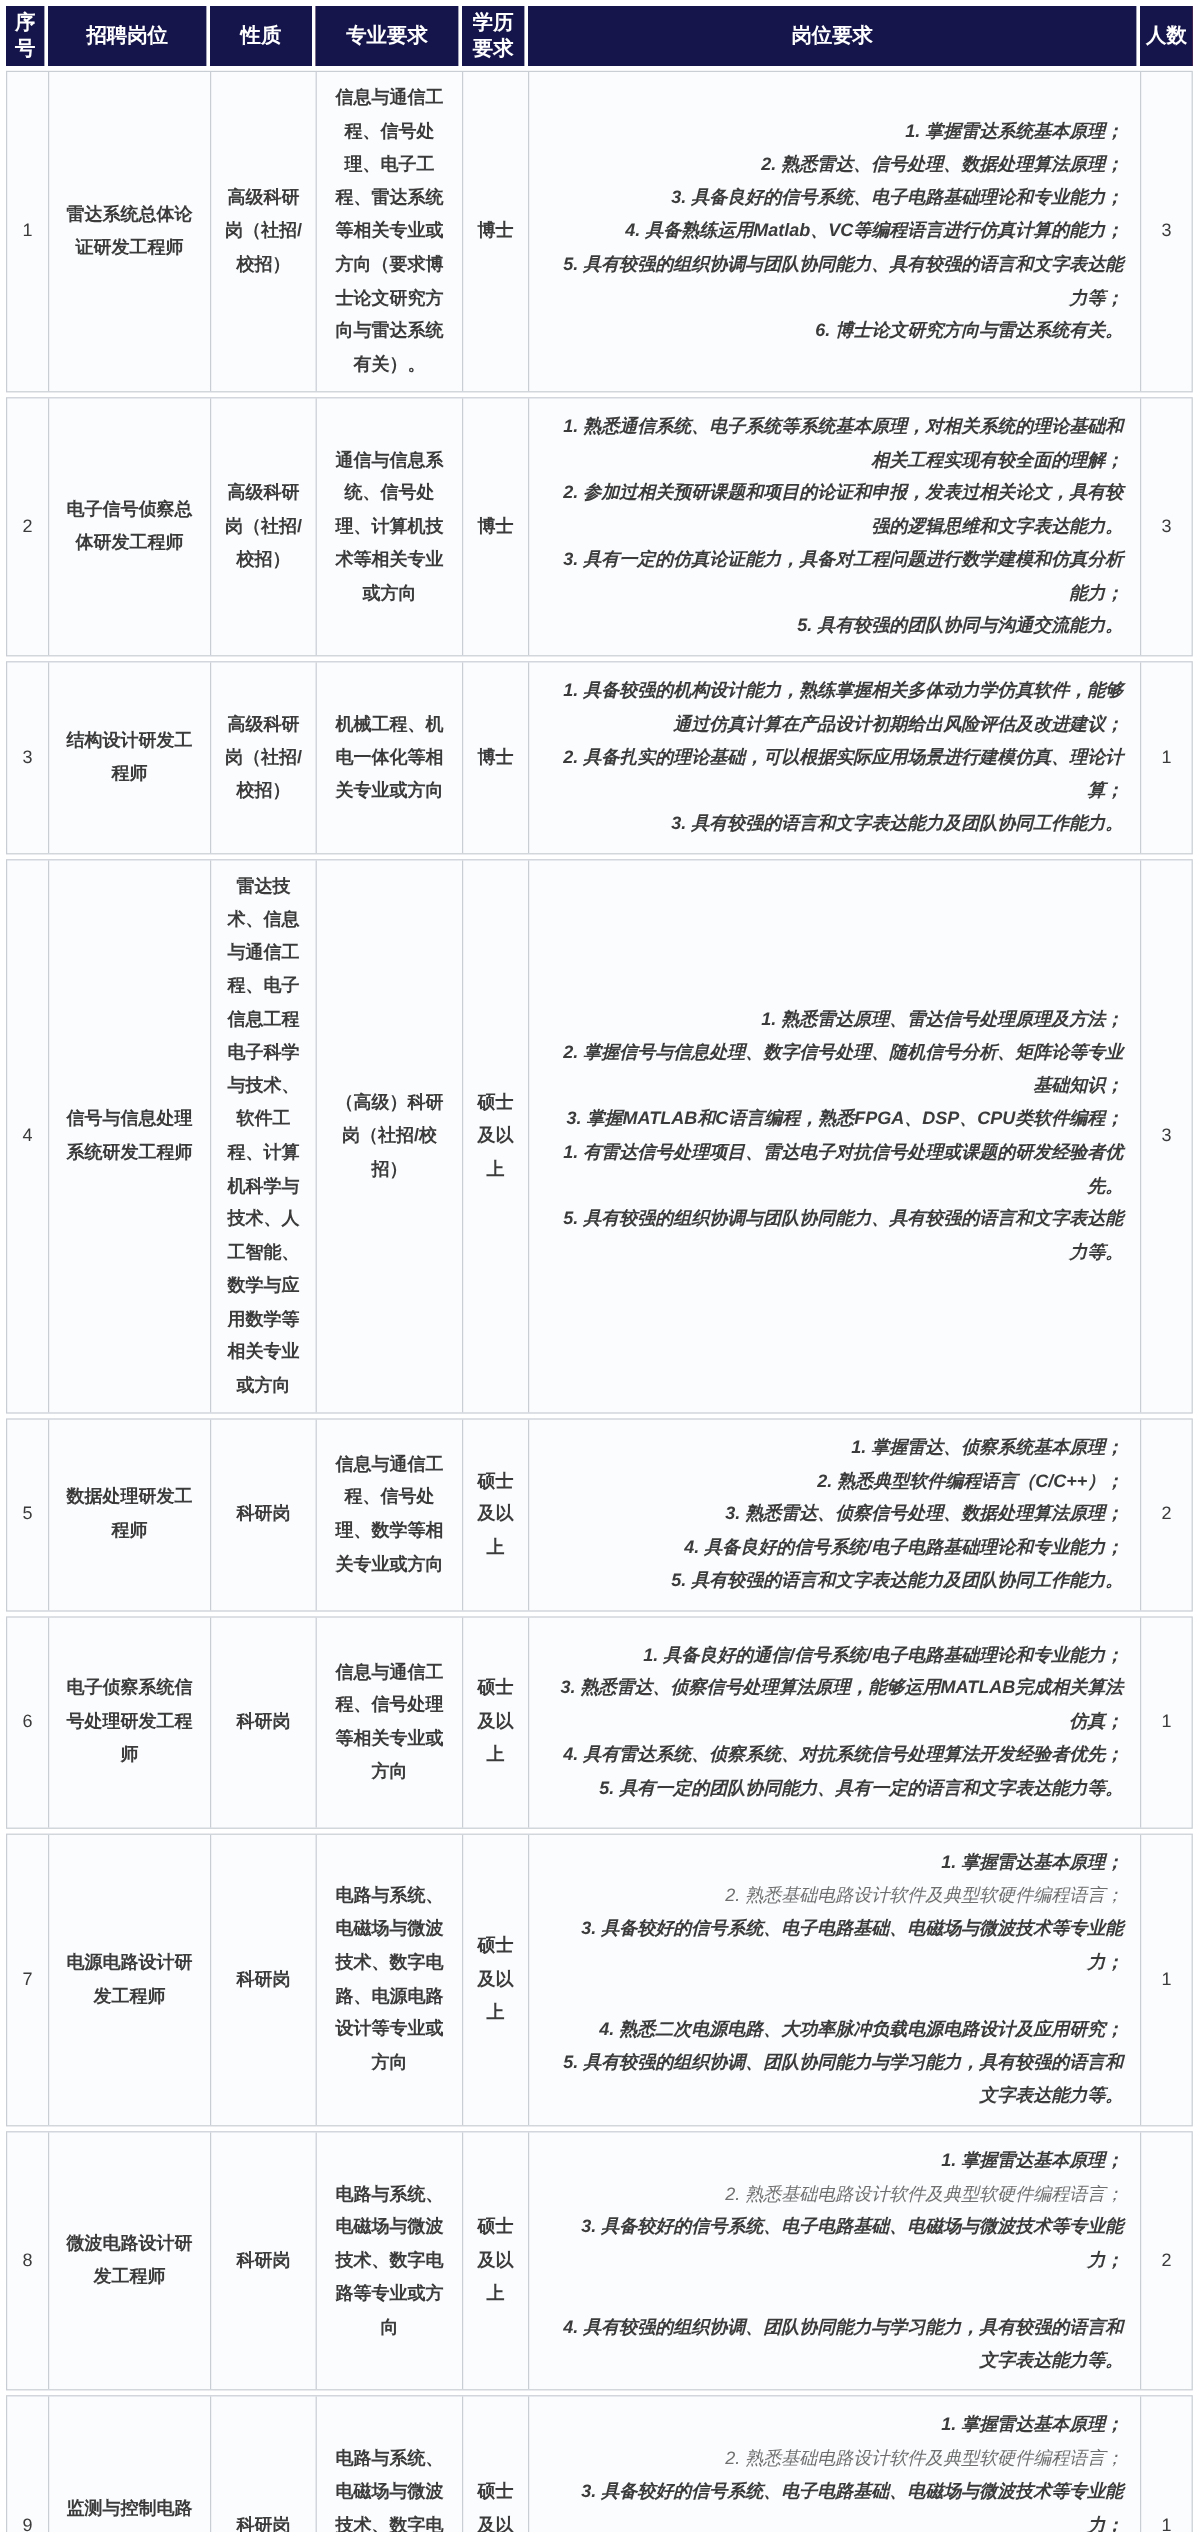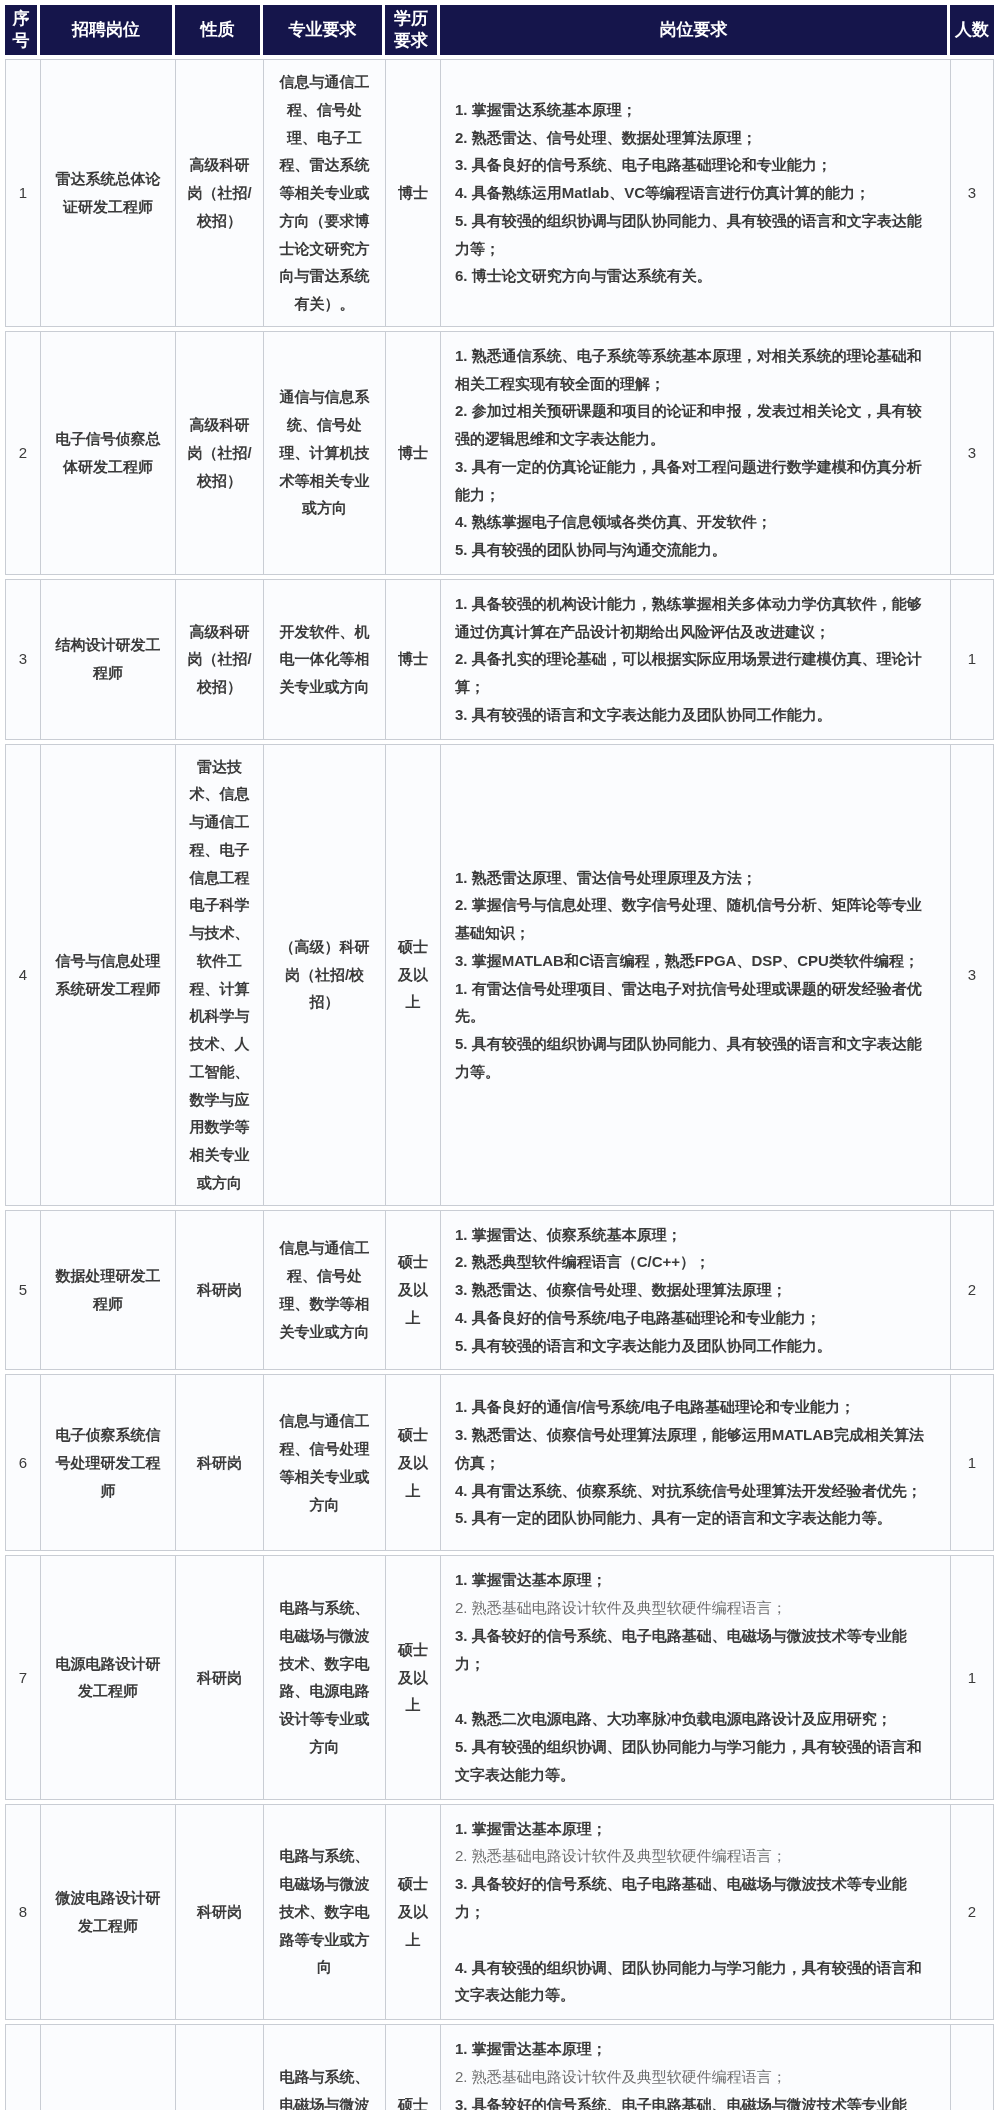--- a/index.html
+++ b/index.html
@@ -52,22 +52,23 @@
     padding:8px 9px;
     font-size:15px;
     line-height:1.85;
     font-weight:700;
     color:var(--text);
   }
   .cell:last-child{border-right:none;}
   .cell.light{font-weight:400;}
   .cell.req-cell{
     align-items:stretch;
-    text-align:left;
+    text-align:right;
     padding:10px 14px;
+    font-style:italic;
   }
   .req{font-weight:700;}
   .req.muted{font-weight:400;color:var(--muted);}
   .req.gap{margin-top:28px;}
 </style>
 </head>
 <body>
 
 <div class="table-wrap">
   <div class="grid-row thead">
@@ -100,30 +101,29 @@
       <div class="grid-row row" style="min-height: 212px;">
     <div class="cell light">2</div>
     <div class="cell">电子信号侦察总体研发工程师</div>
     <div class="cell">高级科研岗（社招/校招）</div>
     <div class="cell">通信与信息系统、信号处理、计算机技术等相关专业或方向</div>
     <div class="cell">博士</div>
     <div class="cell req-cell">
           <div class="req">1. 熟悉通信系统、电子系统等系统基本原理，对相关系统的理论基础和相关工程实现有较全面的理解；</div>
           <div class="req">2. 参加过相关预研课题和项目的论证和申报，发表过相关论文，具有较强的逻辑思维和文字表达能力。</div>
           <div class="req">3. 具有一定的仿真论证能力，具备对工程问题进行数学建模和仿真分析能力；</div>
-          <div class="req">4. 熟练掌握电子信息领域各类仿真、开发软件；</div>
           <div class="req">5. 具有较强的团队协同与沟通交流能力。</div>
         </div>
     <div class="cell light">3</div>
   </div>
       <div class="grid-row row" style="min-height: 143px;">
     <div class="cell light">3</div>
     <div class="cell">结构设计研发工程师</div>
     <div class="cell">高级科研岗（社招/校招）</div>
-    <div class="cell">开发软件、机电一体化等相关专业或方向</div>
+    <div class="cell">机械工程、机电一体化等相关专业或方向</div>
     <div class="cell">博士</div>
     <div class="cell req-cell">
           <div class="req">1. 具备较强的机构设计能力，熟练掌握相关多体动力学仿真软件，能够通过仿真计算在产品设计初期给出风险评估及改进建议；</div>
           <div class="req">2. 具备扎实的理论基础，可以根据实际应用场景进行建模仿真、理论计算；</div>
           <div class="req">3. 具有较强的语言和文字表达能力及团队协同工作能力。</div>
         </div>
     <div class="cell light">1</div>
   </div>
       <div class="grid-row row" style="min-height: 290px;">
     <div class="cell light">4</div>

